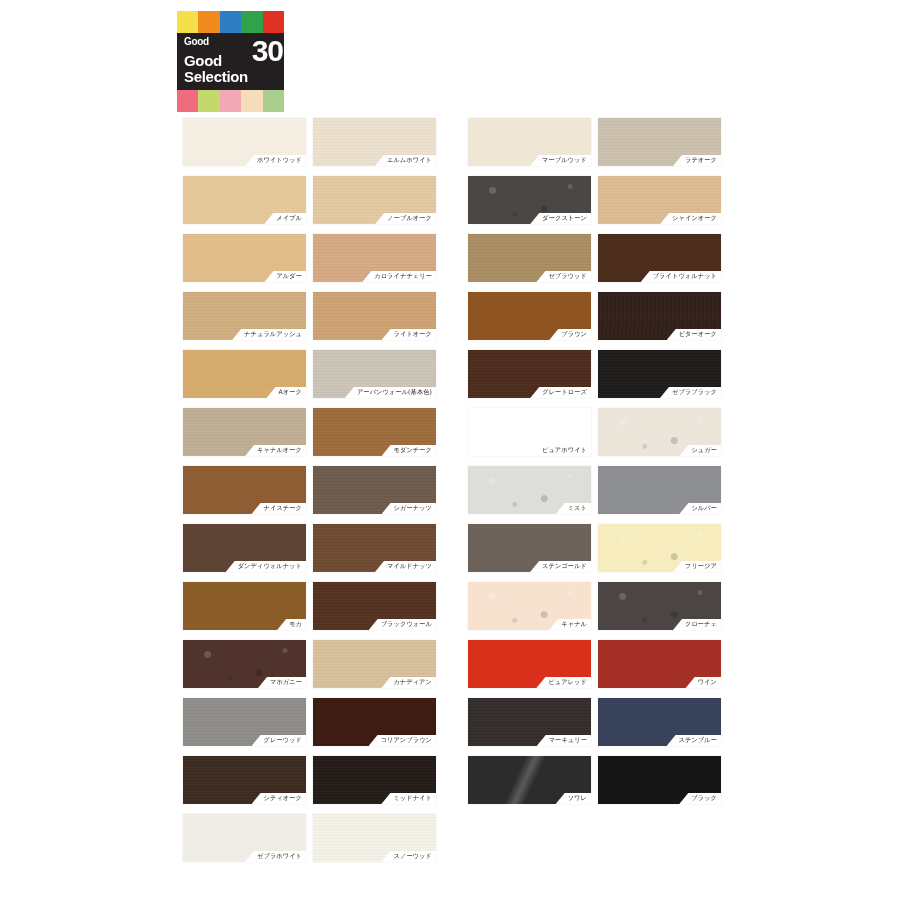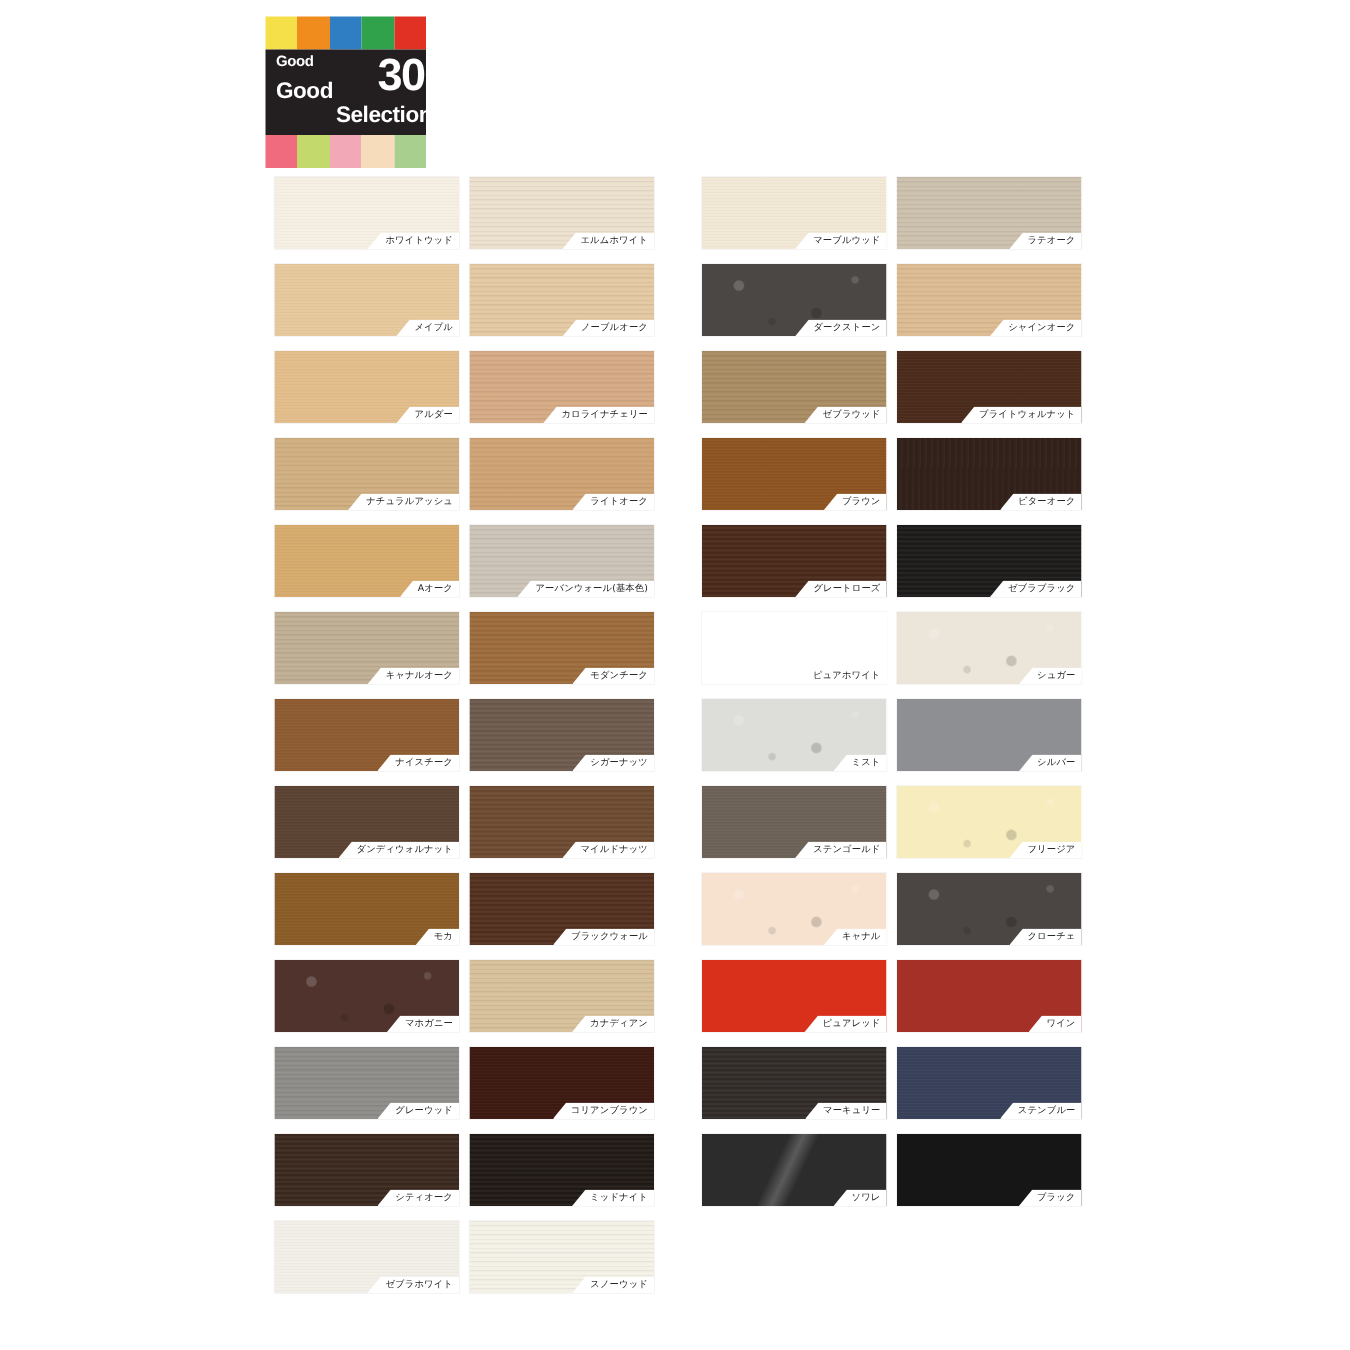--- a/index.html
+++ b/index.html
@@ -17,21 +17,21 @@
   #logo{position:absolute;left:177px;top:11px;width:107px;height:101px;background:#ffffff;}
   .logo-strip{position:absolute;left:0;width:107px;height:22px;display:flex;}
   .logo-strip.top{top:0;}
   .logo-strip.bottom{top:79px;}
   .logo-strip span{flex:1 1 0;height:100%;}
   #logo-black{position:absolute;left:0;top:22px;width:107px;height:57px;background:#231f20;}
   #logo-text{position:absolute;left:7px;top:24px;width:100px;height:54px;color:#ffffff;}
   .logo-line{position:absolute;left:0;font-weight:bold;letter-spacing:-0.3px;line-height:1;}
   #logo-good{top:2px;font-size:10px;}
   #logo-color{top:18px;font-size:15px;}
-  #logo-selection{top:34px;font-size:15px;margin-left:40px;}
+  #logo-selection{top:34px;font-size:15px;}
   #logo-50{position:absolute;right:1px;top:1px;font-size:30px;font-weight:bold;line-height:1;letter-spacing:-1px;}
 
   #header-text{position:absolute;left:285px;top:12px;width:130px;}
   #header-title{font-size:7.5px;font-weight:bold;color:#111;letter-spacing:0.2px;margin-bottom:5px;}
   #header-body{font-size:6.6px;color:#222;line-height:1.55;letter-spacing:0.1px;}
 
   
   .grid-col{position:absolute;top:118px;}
   #col-left{left:183px;}
   #col-right{left:468px;}

